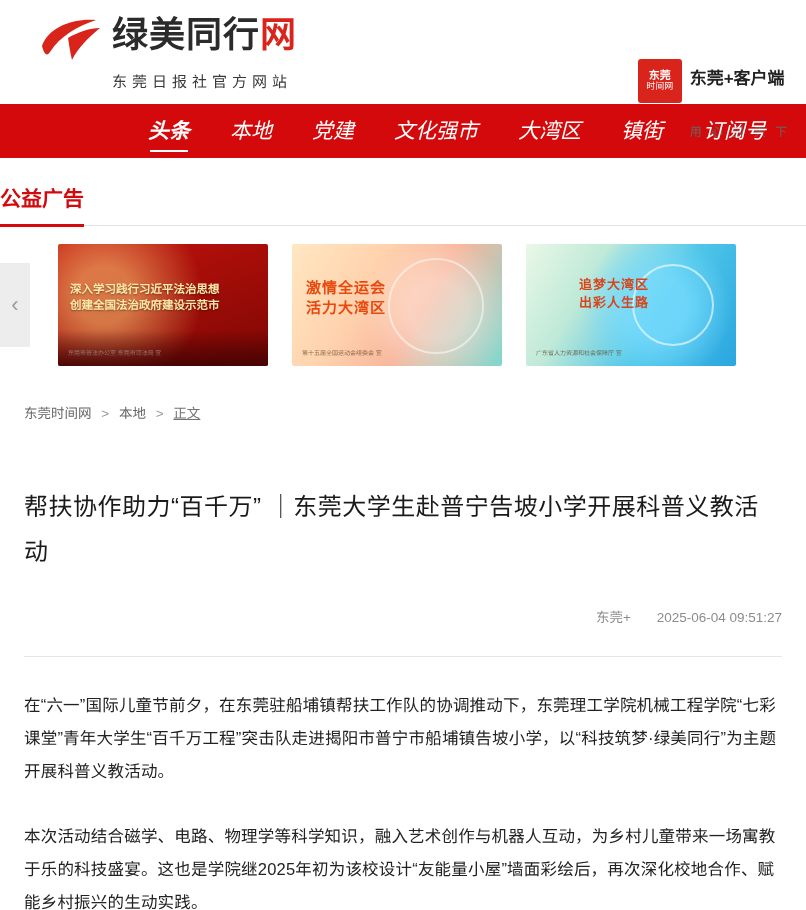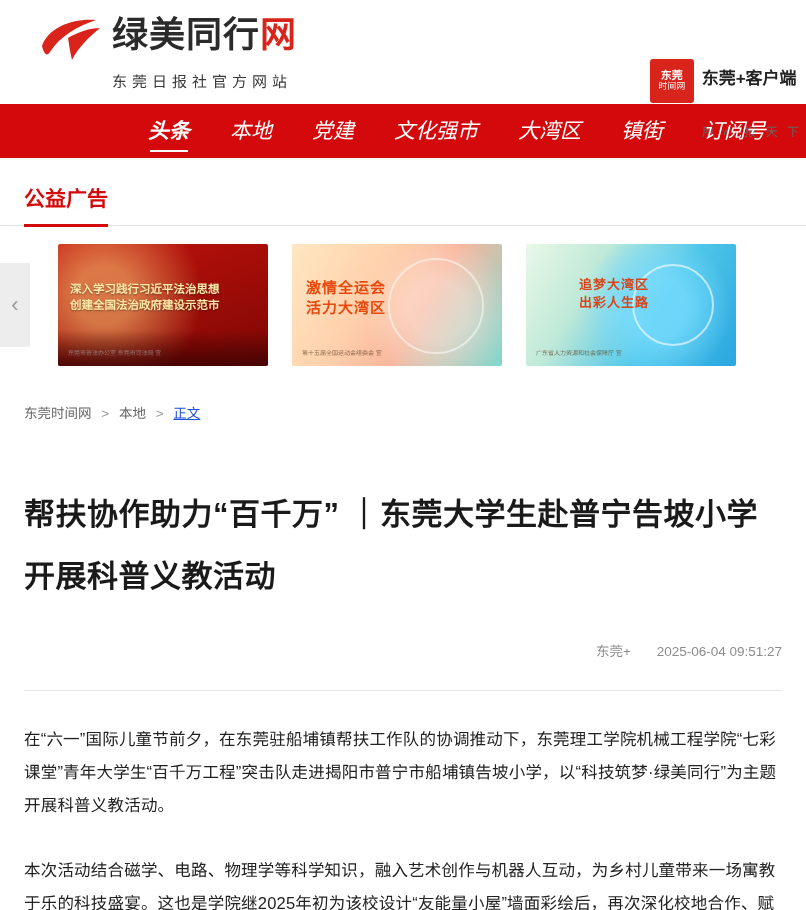--- a/index.html
+++ b/index.html
@@ -52,21 +52,21 @@
   .logo-title .red-char { color: #d8241b; }
   .logo-sub {
     font-size: 15px;
     color: #3a3a3a;
     letter-spacing: 5px;
     margin-top: 14px;
     white-space: nowrap;
   }
   .header-right {
     position: absolute;
-    right: 4px;
+    right: 16px;
     top: 22px;
     display: flex;
     align-items: center;
   }
   .app-badge {
     width: 44px;
     height: 44px;
     background: #d8241b;
     border-radius: 3px;
     color: #fff;
@@ -130,21 +130,20 @@
   }
 
   
   .ad-section {
     position: relative;
     background: #ffffff;
     padding-top: 24px;
   }
   .ad-tab-bar {
     border-bottom: 1px solid #e2e2e2;
-    padding-left: 24px;
     height: 44px;
     box-sizing: border-box;
   }
   .ad-tab {
     display: inline-block;
     font-size: 21px;
     color: #d4090b;
     font-weight: bold;
     padding-bottom: 12px;
     border-bottom: 3px solid #d4090b;
@@ -250,30 +249,30 @@
     padding: 18px 0 0 24px;
     font-size: 13.5px;
     color: #666;
   }
   .breadcrumb a {
     color: #666;
     text-decoration: none;
     cursor: pointer;
   }
   .breadcrumb .sep { margin: 0 6px; color: #999; }
-  .breadcrumb .current { color: #1d4ed8; text-decoration: underline; }
+  .breadcrumb .current { color: #737373; text-decoration: underline; }
 
   
   .article {
     padding: 0 24px;
   }
   .article-title {
-    font-size: 31px;
-    line-height: 62px;
-    font-weight: bold;
+    font-size: 24px;
+    line-height: 45px;
+    font-weight: normal;
     color: #1a1a1a;
     margin: 62px 0 0 0;
     letter-spacing: 0.5px;
   }
   .article-meta {
     margin-top: 32px;
     font-size: 13.5px;
     color: #8c8c8c;
     text-align: right;
   }

